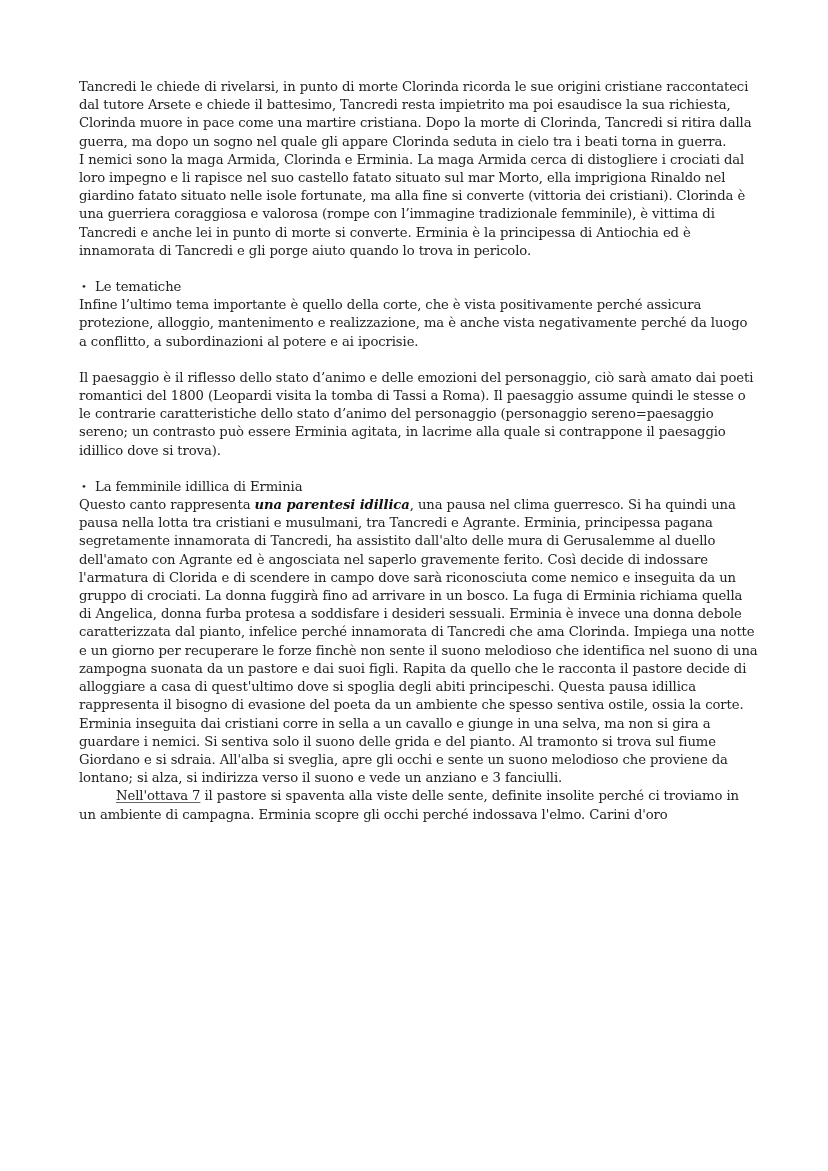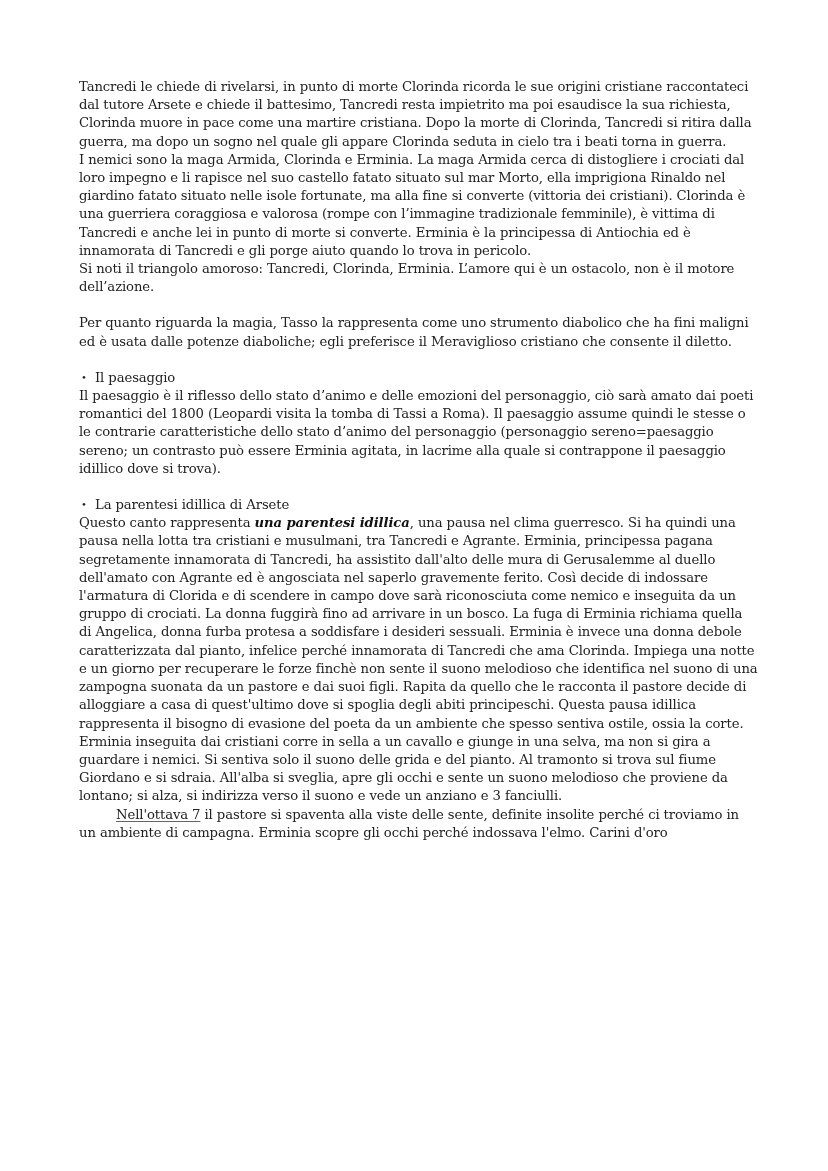--- a/index.html
+++ b/index.html
@@ -23,31 +23,30 @@
   .em { font-weight: bold; color: #111; font-style: italic; }
   .u { text-decoration: underline; text-decoration-color: #666; text-underline-offset: 2px; margin-left: 37px; }
 </style>
 </head>
 <body>
 
 <div class="page">
 
   <p class="para">Tancredi le chiede di rivelarsi, in punto di morte Clorinda ricorda le sue origini cristiane raccontateci dal tutore Arsete e chiede il battesimo, Tancredi resta impietrito ma poi esaudisce la sua richiesta, Clorinda muore in pace come una martire cristiana. Dopo la morte di Clorinda, Tancredi si ritira dalla guerra, ma dopo un sogno nel quale gli appare Clorinda seduta in cielo tra i beati torna in guerra.</p>
   <p class="para">I nemici sono la maga Armida, Clorinda e Erminia. La maga Armida cerca di distogliere i crociati dal loro impegno e li rapisce nel suo castello fatato situato sul mar Morto, ella imprigiona Rinaldo nel giardino fatato situato nelle isole fortunate, ma alla fine si converte (vittoria dei cristiani). Clorinda è una guerriera coraggiosa e valorosa (rompe con l’immagine tradizionale femminile), è vittima di Tancredi e anche lei in punto di morte si converte. Erminia è la principessa di Antiochia ed è innamorata di Tancredi e gli porge aiuto quando lo trova in pericolo.</p>
-  <p class="para">Si noti il triangolo amoroso: Tancredi, Clorinda, Erminia. L’amore qui è un ostacolo, non è il motore dell’azione.</p>
 
   <div class="gap"></div>
 
-  <p class="para">Per quanto riguarda la magia, Tasso la rappresenta come uno strumento diabolico che ha fini maligni ed è usata dalle potenze diaboliche; egli preferisce il Meraviglioso cristiano che consente il diletto.</p>
+  <p class="bullet-head"><span class="dot">•</span><span>Le tematiche</span></p>
+  <p class="para">Infine l’ultimo tema importante è quello della corte, che è vista positivamente perché assicura protezione, alloggio, mantenimento e realizzazione, ma è anche vista negativamente perché da luogo a conflitto, a subordinazioni al potere e ai ipocrisie.</p>
 
   <div class="gap"></div>
 
-  <p class="bullet-head"><span class="dot">•</span><span>Il paesaggio</span></p>
   <p class="para">Il paesaggio è il riflesso dello stato d’animo e delle emozioni del personaggio, ciò sarà amato dai poeti romantici del 1800 (Leopardi visita la tomba di Tassi a Roma). Il paesaggio assume quindi le stesse o le contrarie caratteristiche dello stato d’animo del personaggio (personaggio sereno=paesaggio sereno; un contrasto può essere Erminia agitata, in lacrime alla quale si contrappone il paesaggio idillico dove si trova).</p>
 
   <div class="gap"></div>
 
-  <p class="bullet-head"><span class="dot">•</span><span>La parentesi idillica di Arsete</span></p>
+  <p class="bullet-head"><span class="dot">•</span><span>La femminile idillica di Erminia</span></p>
   <p class="para"><span>Questo canto rappresenta </span><span class="em">una parentesi idillica</span><span>, una pausa nel clima guerresco. Si ha quindi una pausa nella lotta tra cristiani e musulmani, tra Tancredi e Agrante. Erminia, principessa pagana segretamente innamorata di Tancredi, ha assistito dall'alto delle mura di Gerusalemme al duello dell'amato con Agrante ed è angosciata nel saperlo gravemente ferito. Così decide di indossare l'armatura di Clorida e di scendere in campo dove sarà riconosciuta come nemico e inseguita da un gruppo di crociati. La donna fuggirà fino ad arrivare in un bosco. La fuga di Erminia richiama quella di Angelica, donna furba protesa a soddisfare i desideri sessuali. Erminia è invece una donna debole caratterizzata dal pianto, infelice perché innamorata di Tancredi che ama Clorinda. Impiega una notte e un giorno per recuperare le forze finchè non sente il suono melodioso che identifica nel suono di una zampogna suonata da un pastore e dai suoi figli. Rapita da quello che le racconta il pastore decide di alloggiare a casa di quest'ultimo dove si spoglia degli abiti principeschi. Questa pausa idillica rappresenta il bisogno di evasione del poeta da un ambiente che spesso sentiva ostile, ossia la corte.</span></p>
   <p class="para">Erminia inseguita dai cristiani corre in sella a un cavallo e giunge in una selva, ma non si gira a guardare i nemici. Si sentiva solo il suono delle grida e del pianto. Al tramonto si trova sul fiume Giordano e si sdraia. All'alba si sveglia, apre gli occhi e sente un suono melodioso che proviene da lontano; si alza, si indirizza verso il suono e vede un anziano e 3 fanciulli.</p>
   <p class="para"><span class="u">Nell'ottava 7</span><span> il pastore si spaventa alla viste delle sente, definite insolite perché ci troviamo in un ambiente di campagna. Erminia scopre gli occhi perché indossava l'elmo. Carini d'oro</span></p>
 
 </div>
 
 </body></html>

